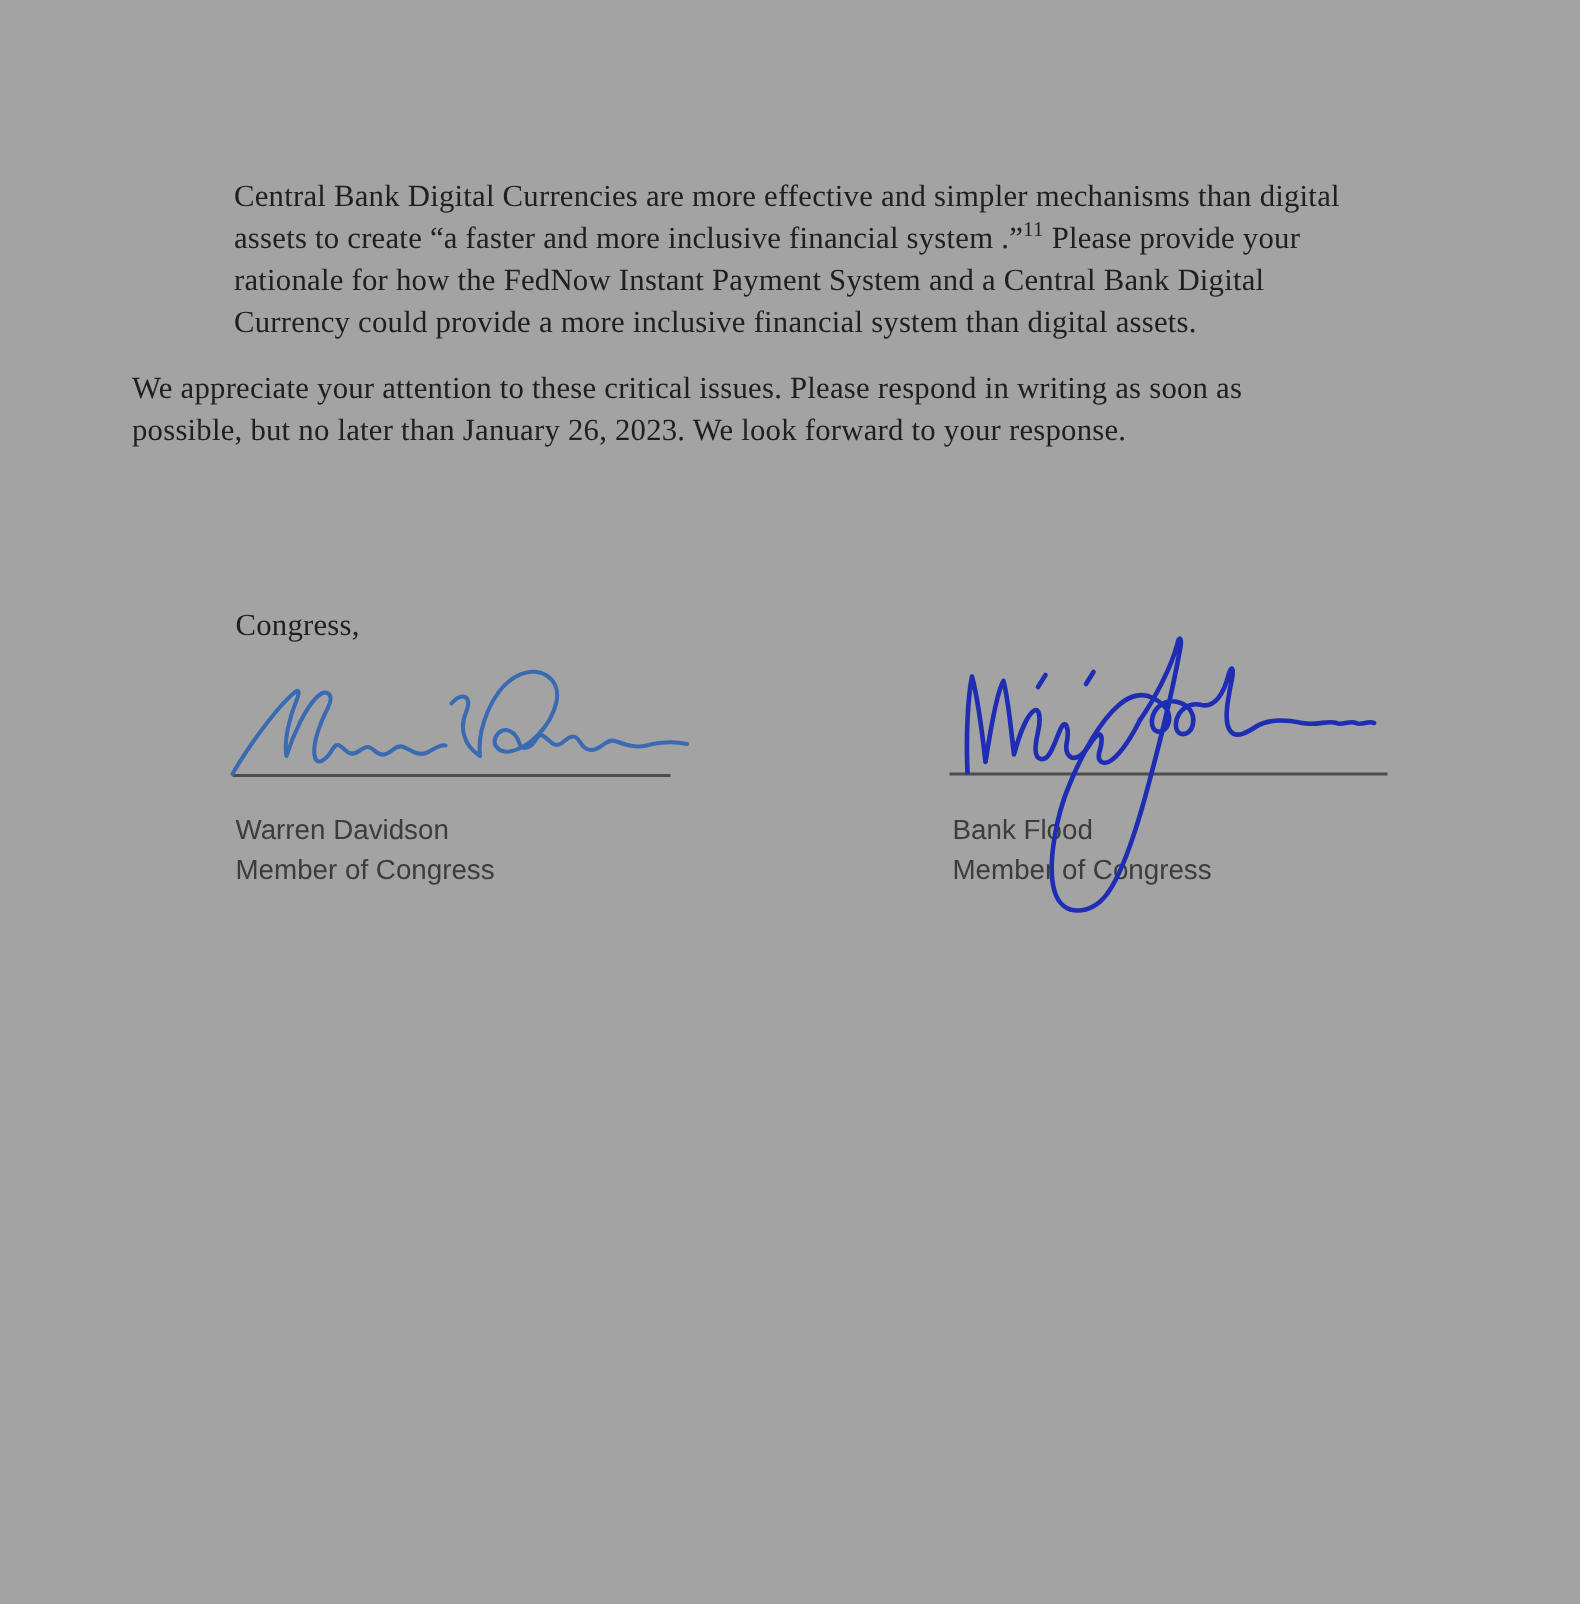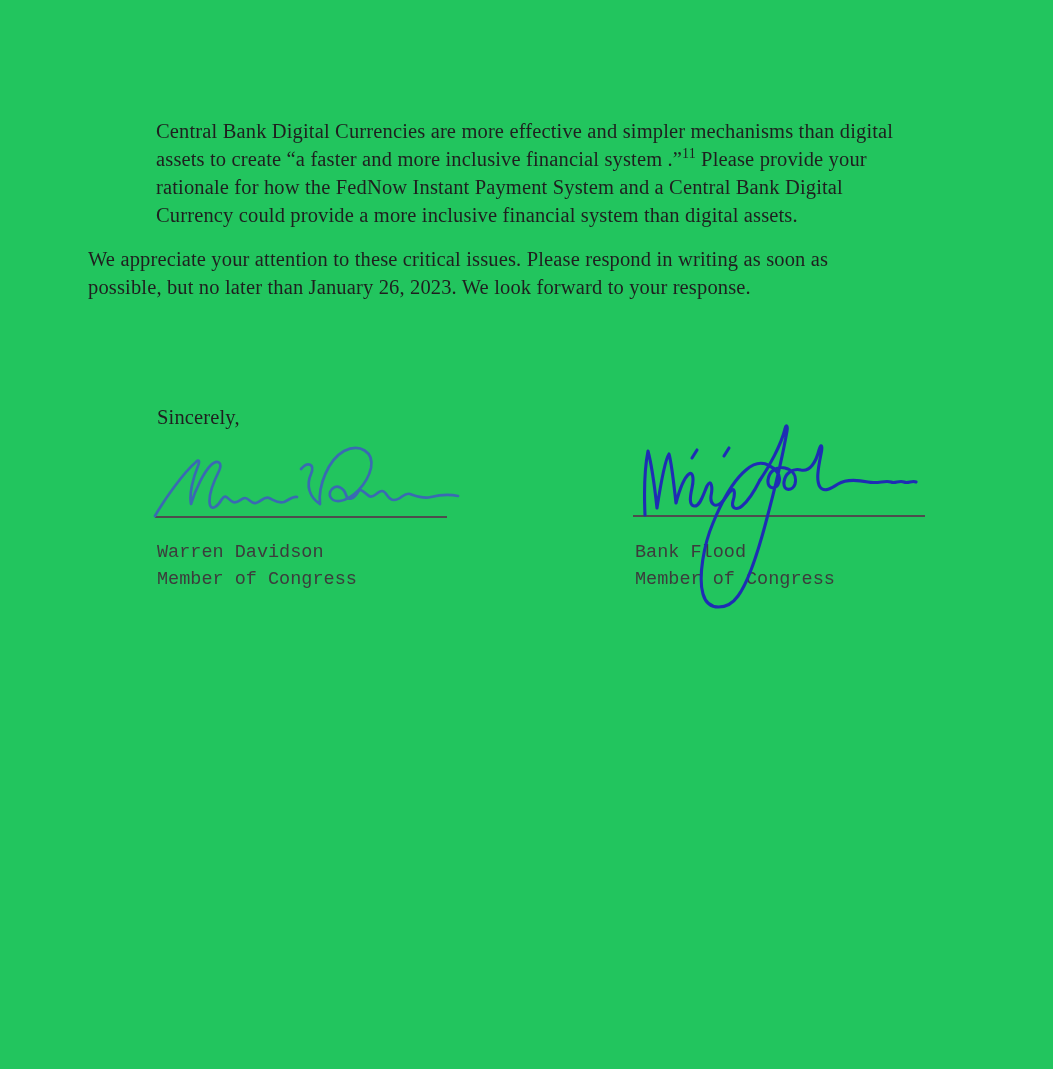--- a/index.html
+++ b/index.html
@@ -1,20 +1,20 @@
 <!DOCTYPE html>
 <html><head>
 <meta charset="utf-8">
 <style>
   html, body { margin: 0; padding: 0; background: #ffffff; }
   .page {
     position: relative;
     width: 1053px;
     height: 1069px;
-    background: #22c55e;
+    background: #a3a3a3;
     font-family: "Liberation Serif", serif;
     color: #1f1f1f;
     overflow: hidden;
   }
   .para {
     position: absolute;
     margin: 0;
     font-size: 20.5px;
     line-height: 28px;
     white-space: pre-line;
@@ -29,21 +29,21 @@
     line-height: 0;
   }
   .sig-line {
     position: absolute;
     height: 2px;
     background: #4d4d4d;
     z-index: 1;
   }
   .sig-name-block {
     position: absolute;
-    font-family: Liberation Mono, monospace;
+    font-family: Liberation Sans, sans-serif;
     font-size: 18.5px;
     line-height: 26.5px;
     color: #3c3c3c;
     z-index: 1;
   }
   .sig-name-block .name, .sig-name-block .title { white-space: nowrap; }
   svg.sig {
     position: absolute;
     z-index: 2;
     overflow: visible;
@@ -56,21 +56,21 @@
 <div class="page">
 
   <p class="para quoted-para"><span>Central Bank Digital Currencies are more effective and simpler mechanisms than digital
 assets to create “a faster and more inclusive financial system .”</span><sup class="footnote-sup">11</sup><span> Please provide your
 rationale for how the FedNow Instant Payment System and a Central Bank Digital
 Currency could provide a more inclusive financial system than digital assets.</span></p>
 
   <p class="para closing-para">We appreciate your attention to these critical issues. Please respond in writing as soon as
 possible, but no later than January 26, 2023. We look forward to your response.</p>
 
-  <p class="para valediction">Sincerely,</p>
+  <p class="para valediction">Congress,</p>
 
   <svg class="sig" style="left:148px; top:442px;" width="315" height="80" viewBox="0 0 315 80" fill="none" xmlns="http://www.w3.org/2000/svg">
     <g stroke-width="2.7" stroke-linecap="round" stroke-linejoin="round" stroke="#3a6ab2">
       <path d="M7,74 C16,58 36,30 48,20 C51,17 52,19 50,24 C45,36 41,52 43,62 C48,46 56,30 63,23 C69,17 75,20 71,29 C65,41 60,55 62,63 C64,69 70,64 74,57 C78,51 80,58 85,60 C90,62 93,56 97,56 C101,56 103,62 108,61 C113,60 116,54 121,56 C126,58 130,62 136,60 C141,58 145,54 149,55"></path>
       <path d="M153,27 C160,19 167,22 163,32 C158,43 161,55 172,62 C170,44 180,18 196,9 C212,1 226,10 223,26 C219,43 204,57 192,59 C183,60 179,53 184,47 C189,42 196,46 198,53 C200,59 206,57 210,50 C213,45 216,51 221,54 C226,57 229,49 234,49 C239,49 239,58 246,58 C253,58 256,50 262,52 C268,54 275,57 283,55 C291,53 301,52 310,54"></path>
     </g>
   </svg>
   <div class="sig-line" style="left:155px; top:516px; width:292px;"></div>
   <div class="sig-name-block" style="left:157px; top:540px;">
     <div class="name">Warren Davidson</div>

